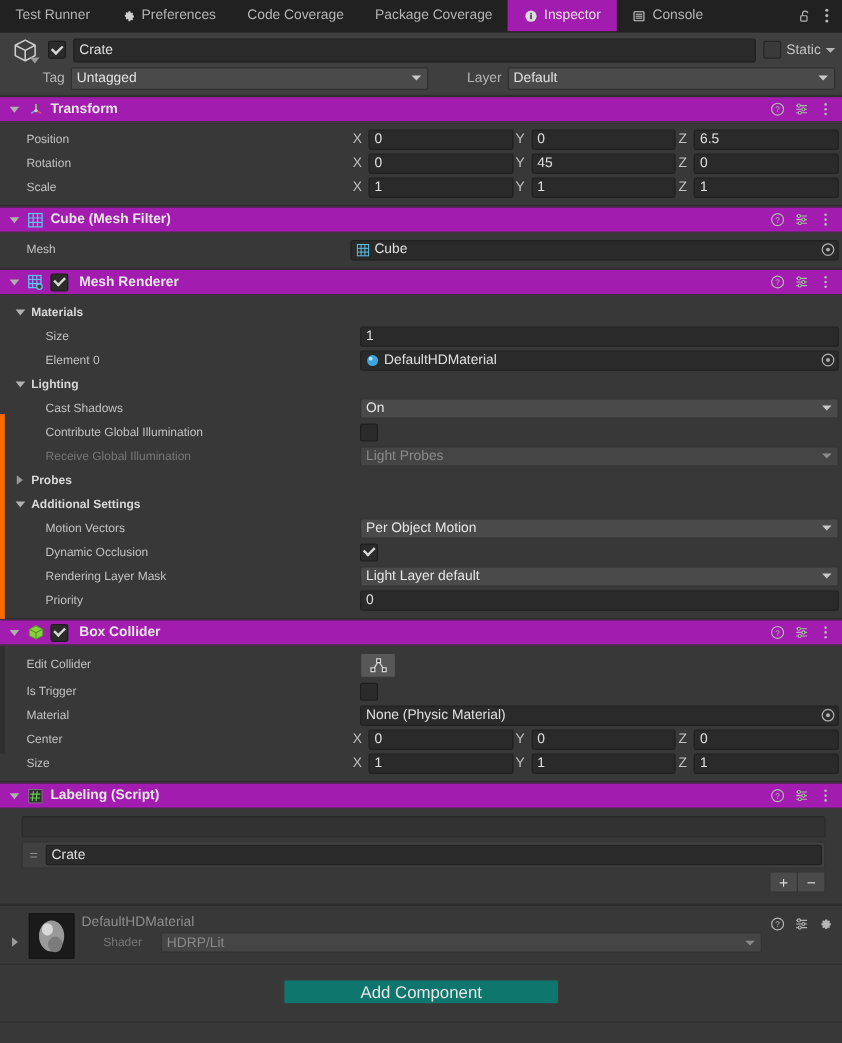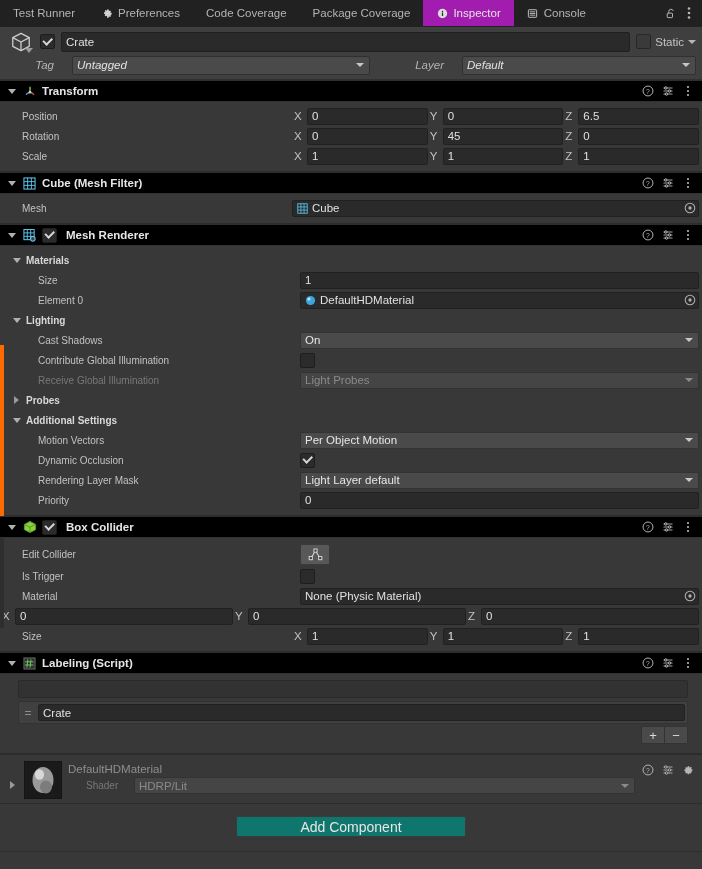--- a/index.html
+++ b/index.html
@@ -41,33 +41,33 @@
   .chk.on:after{content:"";width:7px;height:3.5px;border-left:2px solid #d8d8d8;border-bottom:2px solid #d8d8d8;transform:rotate(-45deg) translate(1px,-1px);}
   .name-field{
     flex:1 1 auto;height:18px;background:#2a2a2a;border:1px solid #202020;border-radius:2px;
     display:flex;align-items:center;padding:0 4px;color:#e0e0e0;font-size:11.5px;
   }
   .static-wrap{display:flex;align-items:center;gap:4px;flex:0 0 auto;}
   .static-chk{width:13px;height:13px;background:#3a3a3a;border:1px solid #272727;border-radius:2px;}
   .static-lbl{color:#c4c4c4;font-size:11.5px;}
   .caret-dn{width:0;height:0;border-left:4px solid transparent;border-right:4px solid transparent;border-top:4px solid #b6b6b6;}
 
-  .go-row2{display:flex;align-items:center;height:18px;margin-top:4px;padding:0 6px 0 8px;gap:18px;font-style:italic;}
+  .go-row2{display:flex;align-items:center;height:18px;margin-top:4px;padding:0 6px 0 8px;gap:5px;}
   .minilabel{color:#b4b4b4;font-size:11.5px;text-align:right;}
   .dropdown{
     height:17px;background:#4a4a4a;border:1px solid #303030;border-radius:2px;
     display:flex;align-items:center;padding:0 4px;color:#e2e2e2;font-size:11.5px;position:relative;
   }
   .dropdown .arr{position:absolute;right:5px;top:50%;margin-top:-2px;width:0;height:0;
     border-left:4px solid transparent;border-right:4px solid transparent;border-top:4px solid #c8c8c8;}
 
   
   .comp{background:#383838;border-bottom:1px solid #2c2c2c;}
   .comp-head{
-    display:flex;align-items:center;height:20px;background:#000000;
+    display:flex;align-items:center;height:20px;background:#a21caf;
     border-top:1px solid #2e2e2e;border-bottom:1px solid #323232;
     padding-left:6px;gap:5px;position:relative;
   }
   .foldout{width:11px;height:11px;display:flex;align-items:center;justify-content:center;flex:0 0 11px;}
   .tri-d{width:0;height:0;border-left:4.5px solid transparent;border-right:4.5px solid transparent;border-top:5px solid #b0b0b0;}
   .tri-r{width:0;height:0;border-top:4.5px solid transparent;border-bottom:4.5px solid transparent;border-left:5px solid #9a9a9a;}
   .comp-icon{width:15px;height:15px;display:flex;align-items:center;justify-content:center;flex:0 0 15px;}
   .comp-title{color:#e6e6e6;font-size:11.5px;font-weight:bold;}
   .head-right{margin-left:auto;display:flex;align-items:center;gap:7px;padding-right:8px;}
   .hicon{width:13px;height:13px;display:flex;align-items:center;justify-content:center;color:#b6b6b6;}
@@ -601,20 +601,21 @@
           <span class="target">
             <svg width="12" height="12" viewBox="0 0 14 14">
                 <circle cx="7" cy="7" r="5.6" fill="none" stroke="#b0b0b0" stroke-width="1.2"></circle>
                 <circle cx="7" cy="7" r="1.9" fill="#b0b0b0"></circle>
               </svg>
           </span>
         </span>
       </div>
 
       <div class="row">
+        <span class="rlabel" style="width:292px;padding-left:22px;box-sizing:border-box">Center</span>
         <span class="xyz">
           <span class="axis">
             <span class="ax">X</span>
             <span class="field">0</span>
           </span>
           <span class="axis">
             <span class="ax">Y</span>
             <span class="field">0</span>
           </span>
           <span class="axis">

